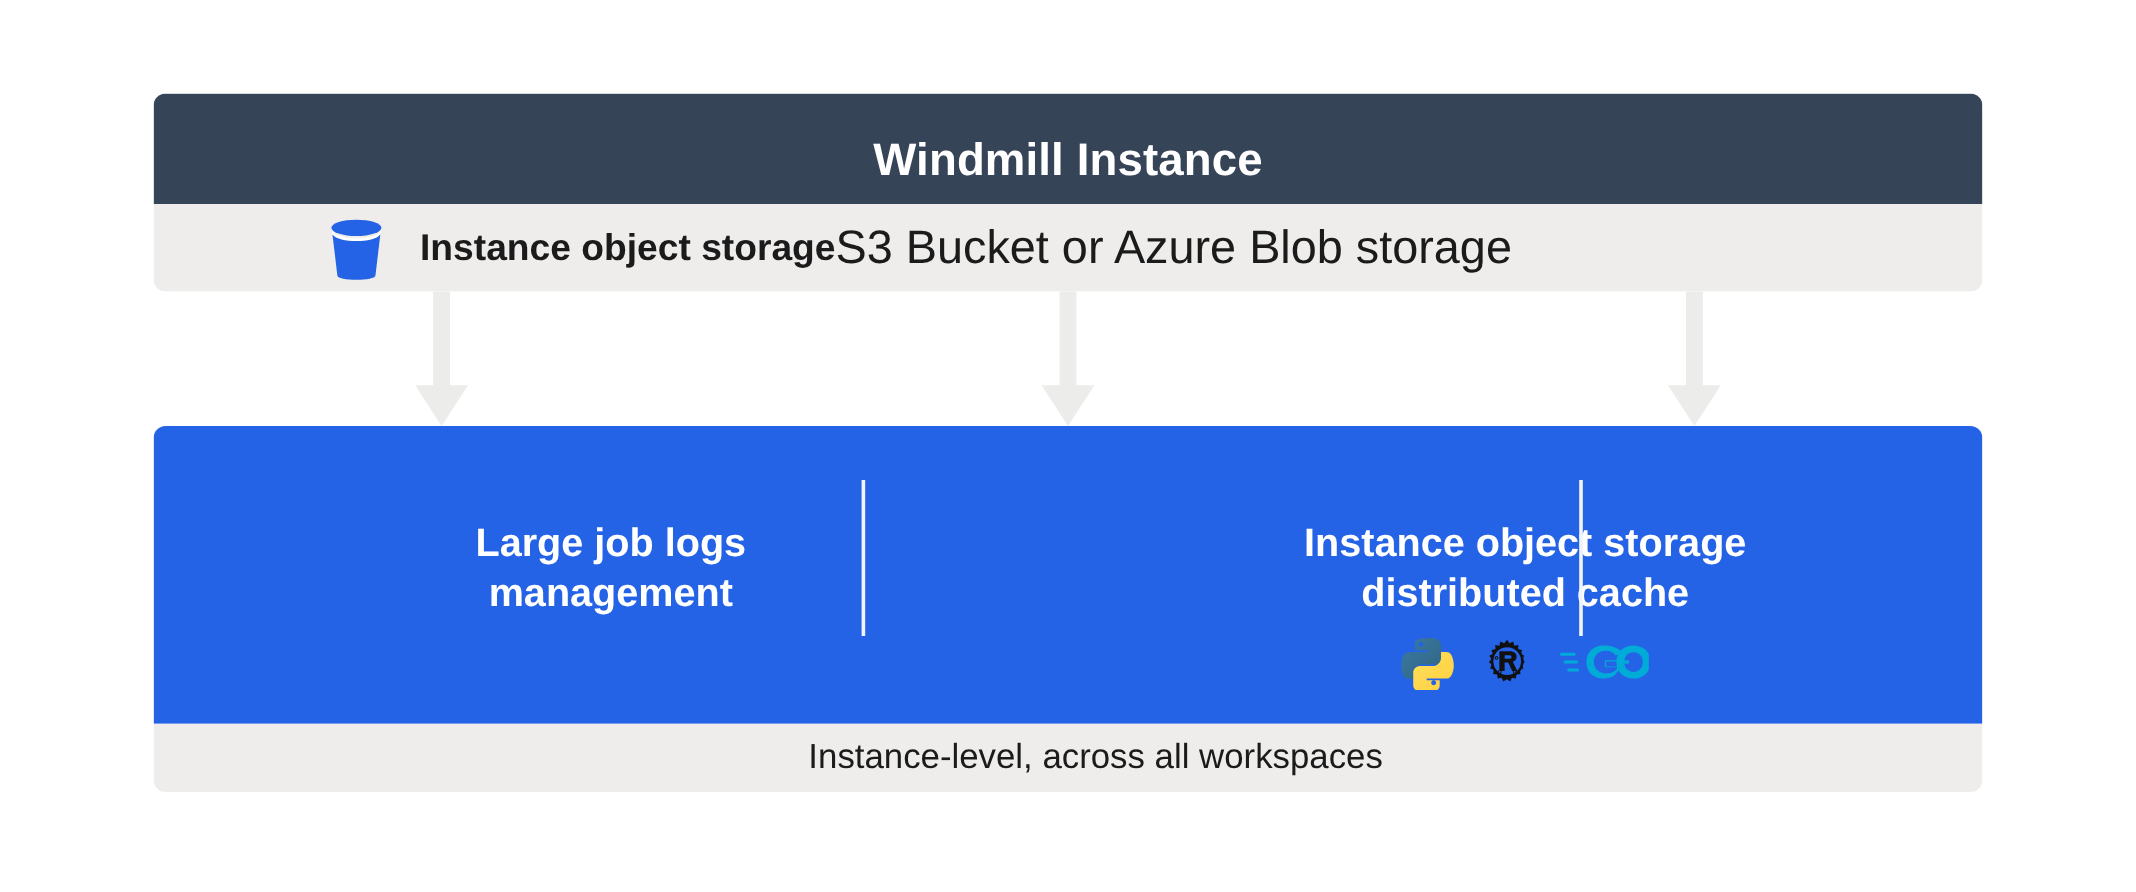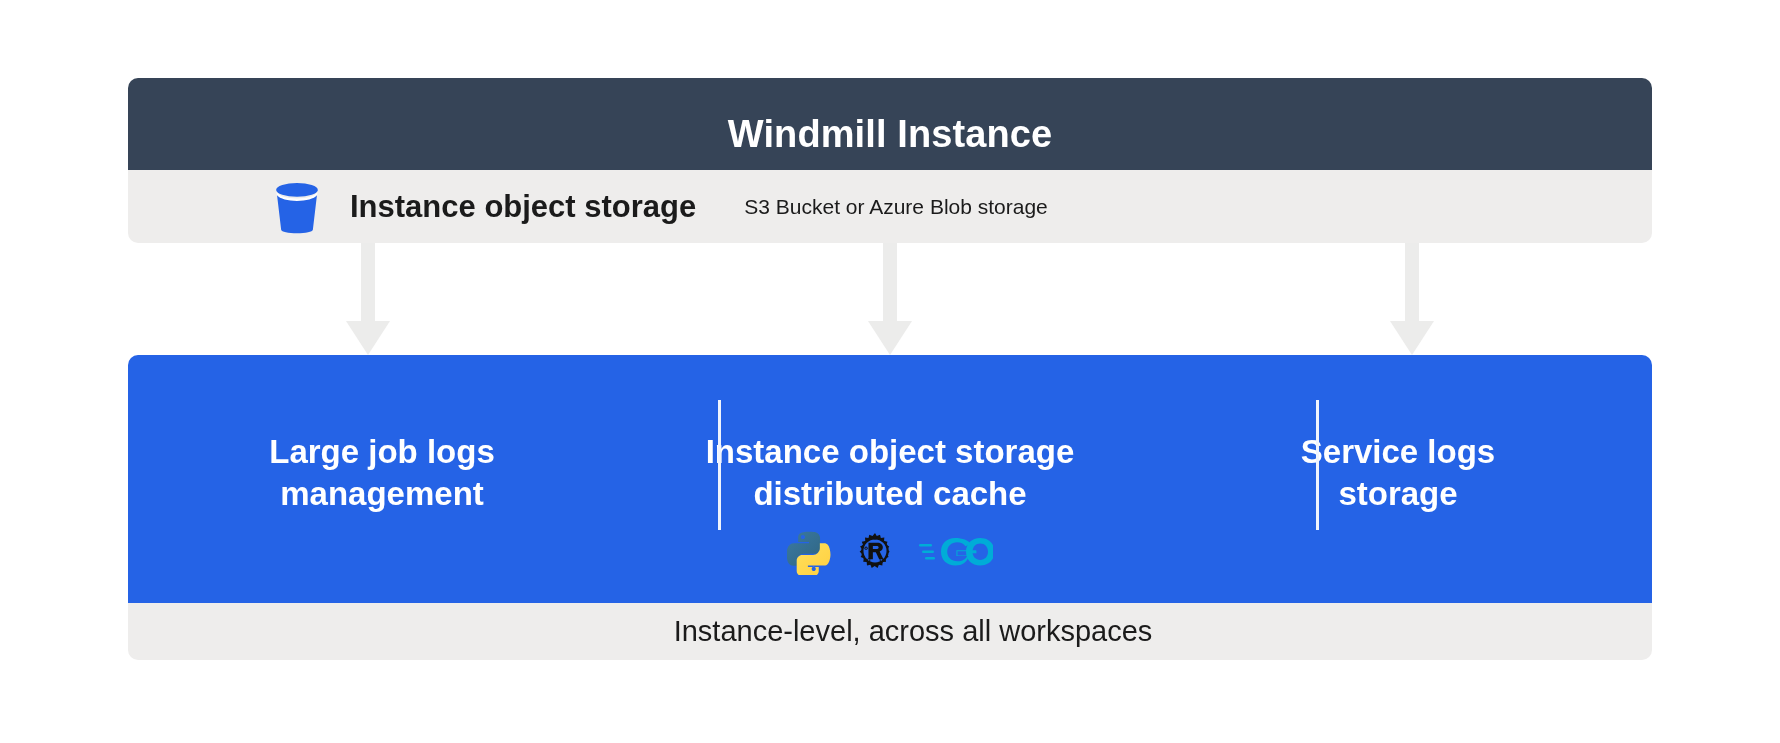--- a/index.html
+++ b/index.html
@@ -65,24 +65,23 @@
     margin-top: 2px;
   }
   .storage-label {
     color: #1b1b1b;
     font-size: 31px;
     font-weight: bold;
     white-space: nowrap;
   }
   .storage-sub {
     color: #1b1b1b;
-    font-size: 21px;
+    font-size: 39px;
     font-weight: normal;
     white-space: nowrap;
-    margin-left: 48px;
   }
 
   
   .arrow {
     position: absolute;
     top: 243px;
     width: 44px;
     height: 112px;
   }
   .arrow .shaft {
@@ -263,24 +262,20 @@
               <rect x="6" y="31" width="24" height="5" rx="2.5"></rect>
               <rect x="12" y="44" width="20" height="5" rx="2.5"></rect>
               <path d="M72.5 6 C55.5 6 44 17.2 44 33.3 C44 49.6 55.8 61 72.9 61 C86.2 61 95.5 54.3 99 43.5 L99.4 42.1 L74.8 42.1 L74.8 30.6 L114.5 30.6 C114.9 32.9 115 34.5 115 36.3 L102.2 36.3 C101.9 35 101.7 34 101.2 32.6 L76.9 32.6 L76.9 40.9 L96.9 40.9 C94.1 48 86.4 52.5 76.9 52.5 C64.7 52.5 56.4 44.5 56.4 33.4 C56.4 22.3 64.6 14.4 76.3 14.4 C83.6 14.4 89.4 17.3 92.9 22.5 L104.3 18.1 C98.6 10.3 86.9 6 72.5 6 Z"></path>
               <path d="M122.5 6 C105.6 6 94 17.3 94 33.4 C94 49.5 105.6 61 122.5 61 C139.5 61 151 49.5 151 33.4 C151 17.3 139.5 6 122.5 6 Z M122.5 49.8 C113.5 49.8 107 43 107 33.4 C107 23.8 113.5 17 122.5 17 C131.6 17 138 23.8 138 33.4 C138 43 131.6 49.8 122.5 49.8 Z"></path>
             </g>
           </svg>
 
         </div>
       </div>
 
-      <div class="feature-col">
-        <div class="feature-title">Service logs
-storage</div>
-      </div>
     </div>
 
     <div class="footnote">
       <div class="footnote-text">Instance-level, across all workspaces</div>
     </div>
   </div>
 
 </div>
 
 </body></html>

